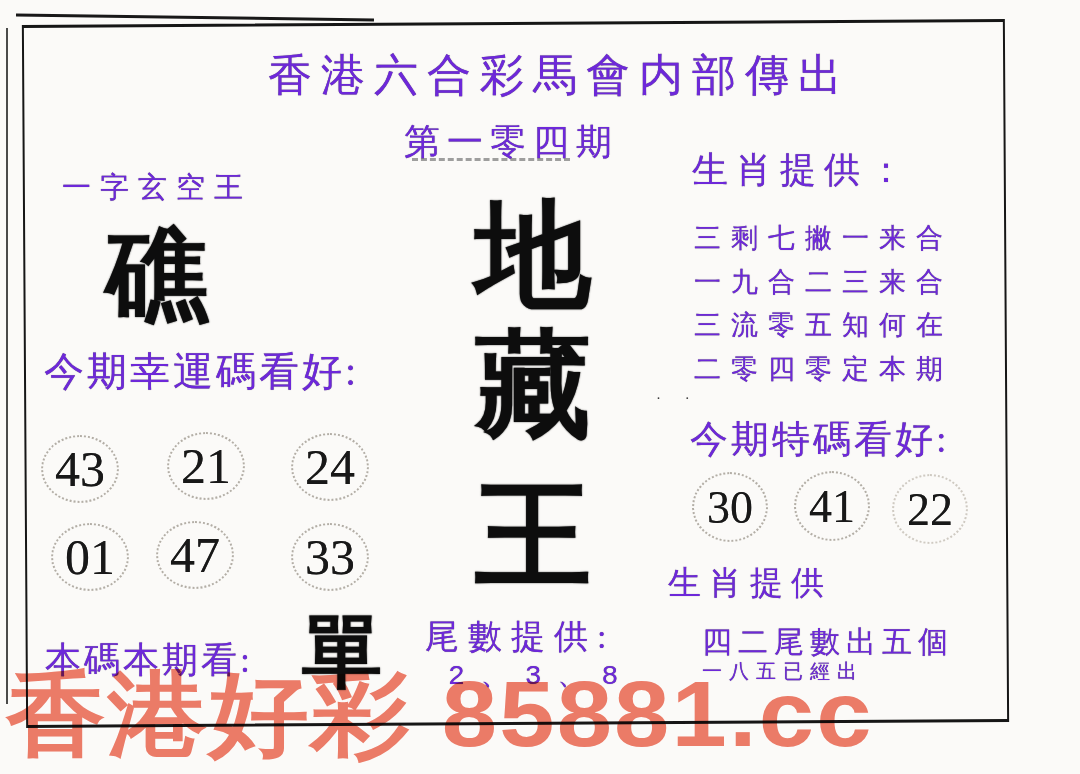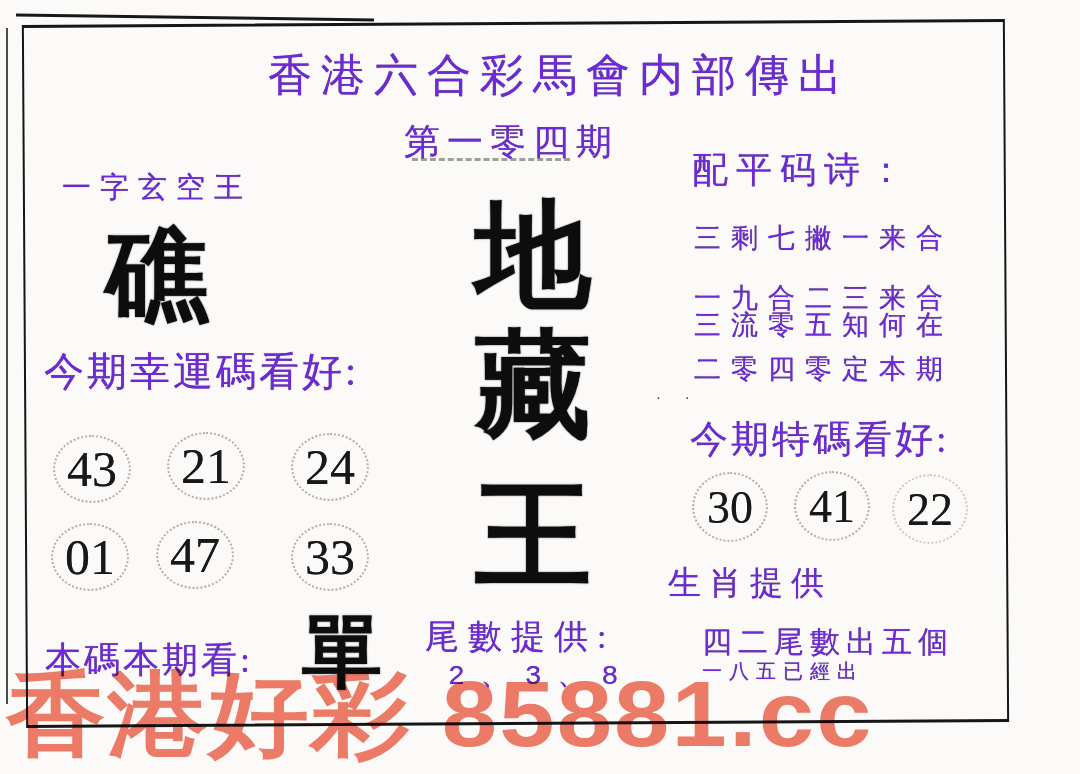--- a/index.html
+++ b/index.html
@@ -59,21 +59,21 @@
   .special-circle{width:72px;height:66px;font-size:46px;}
 
   .main-char{left:458px;width:150px;text-align:center;font-size:116px;line-height:1;}
   .mc0{top:198px;}
   .mc1{top:328px;}
   .mc2{top:478px;}
 
   .poem-title{left:692px;top:146px;font-size:36px;letter-spacing:8px;}
   .poem-line{left:694px;font-size:27px;letter-spacing:10px;}
   .pl0{top:220px;}
-  .pl1{top:264px;margin-top:16px;}
+  .pl1{top:264px;}
   .pl2{top:307px;}
   .pl3{top:351px;}
   .artifact-dots{left:656px;top:390px;font-size:15px;color:#3a3a3a;letter-spacing:10px;}
 
   .special-label{left:690px;top:414px;font-size:38px;letter-spacing:3px;}
   .zodiac-row{left:668px;top:561px;font-size:33px;letter-spacing:8px;display:flex;gap:80px;}
 
   .code-label{left:45px;top:636px;font-size:36px;letter-spacing:3px;}
   .code-value{left:302px;top:612px;font-size:80px;line-height:1;}
   .tail-label{left:425px;top:614px;font-size:34px;letter-spacing:9px;}
@@ -97,32 +97,32 @@
 <div class="abs scan-line-topextra"></div>
 
 <div class="abs hand header-title">香港六合彩馬會内部傳出</div>
 <div class="abs hand issue-no">第一零四期</div>
 <div class="abs issue-underline"></div>
 
 <div class="abs hand left-subtitle">一字玄空王</div>
 <div class="abs heavy big-char">礁</div>
 <div class="abs hand lucky-label">今期幸運碼看好:</div>
 
-<div class="abs num-circle lucky-circle" style="left:53px;top:435px;">43</div>
+<div class="abs num-circle lucky-circle" style="left:41px;top:435px;">43</div>
 <div class="abs num-circle lucky-circle" style="left:167px;top:432px;">21</div>
 <div class="abs num-circle lucky-circle" style="left:291px;top:433px;">24</div>
 <div class="abs num-circle lucky-circle" style="left:51px;top:523px;">01</div>
 <div class="abs num-circle lucky-circle" style="left:156px;top:521px;">47</div>
 <div class="abs num-circle lucky-circle" style="left:291px;top:523px;">33</div>
 
 <div class="abs heavy main-char mc0">地</div>
 <div class="abs heavy main-char mc1">藏</div>
 <div class="abs heavy main-char mc2">王</div>
 
-<div class="abs hand poem-title">配平码诗：</div>
+<div class="abs hand poem-title">生肖提供：</div>
 <div class="abs hand poem-line pl0">三剩七撇一来合</div>
 <div class="abs hand poem-line pl1">一九合二三来合</div>
 <div class="abs hand poem-line pl2">三流零五知何在</div>
 <div class="abs hand poem-line pl3">二零四零定本期</div>
 <div class="abs artifact-dots">· ·</div>
 
 <div class="abs hand special-label">今期特碼看好:</div>
 <div class="abs num-circle special-circle" style="left:692px;top:472px;">30</div>
 <div class="abs num-circle special-circle" style="left:794px;top:471px;">41</div>
 <div class="abs num-circle special-circle" style="left:892px;top:474px;border-color:#cfcac2;">22</div>

